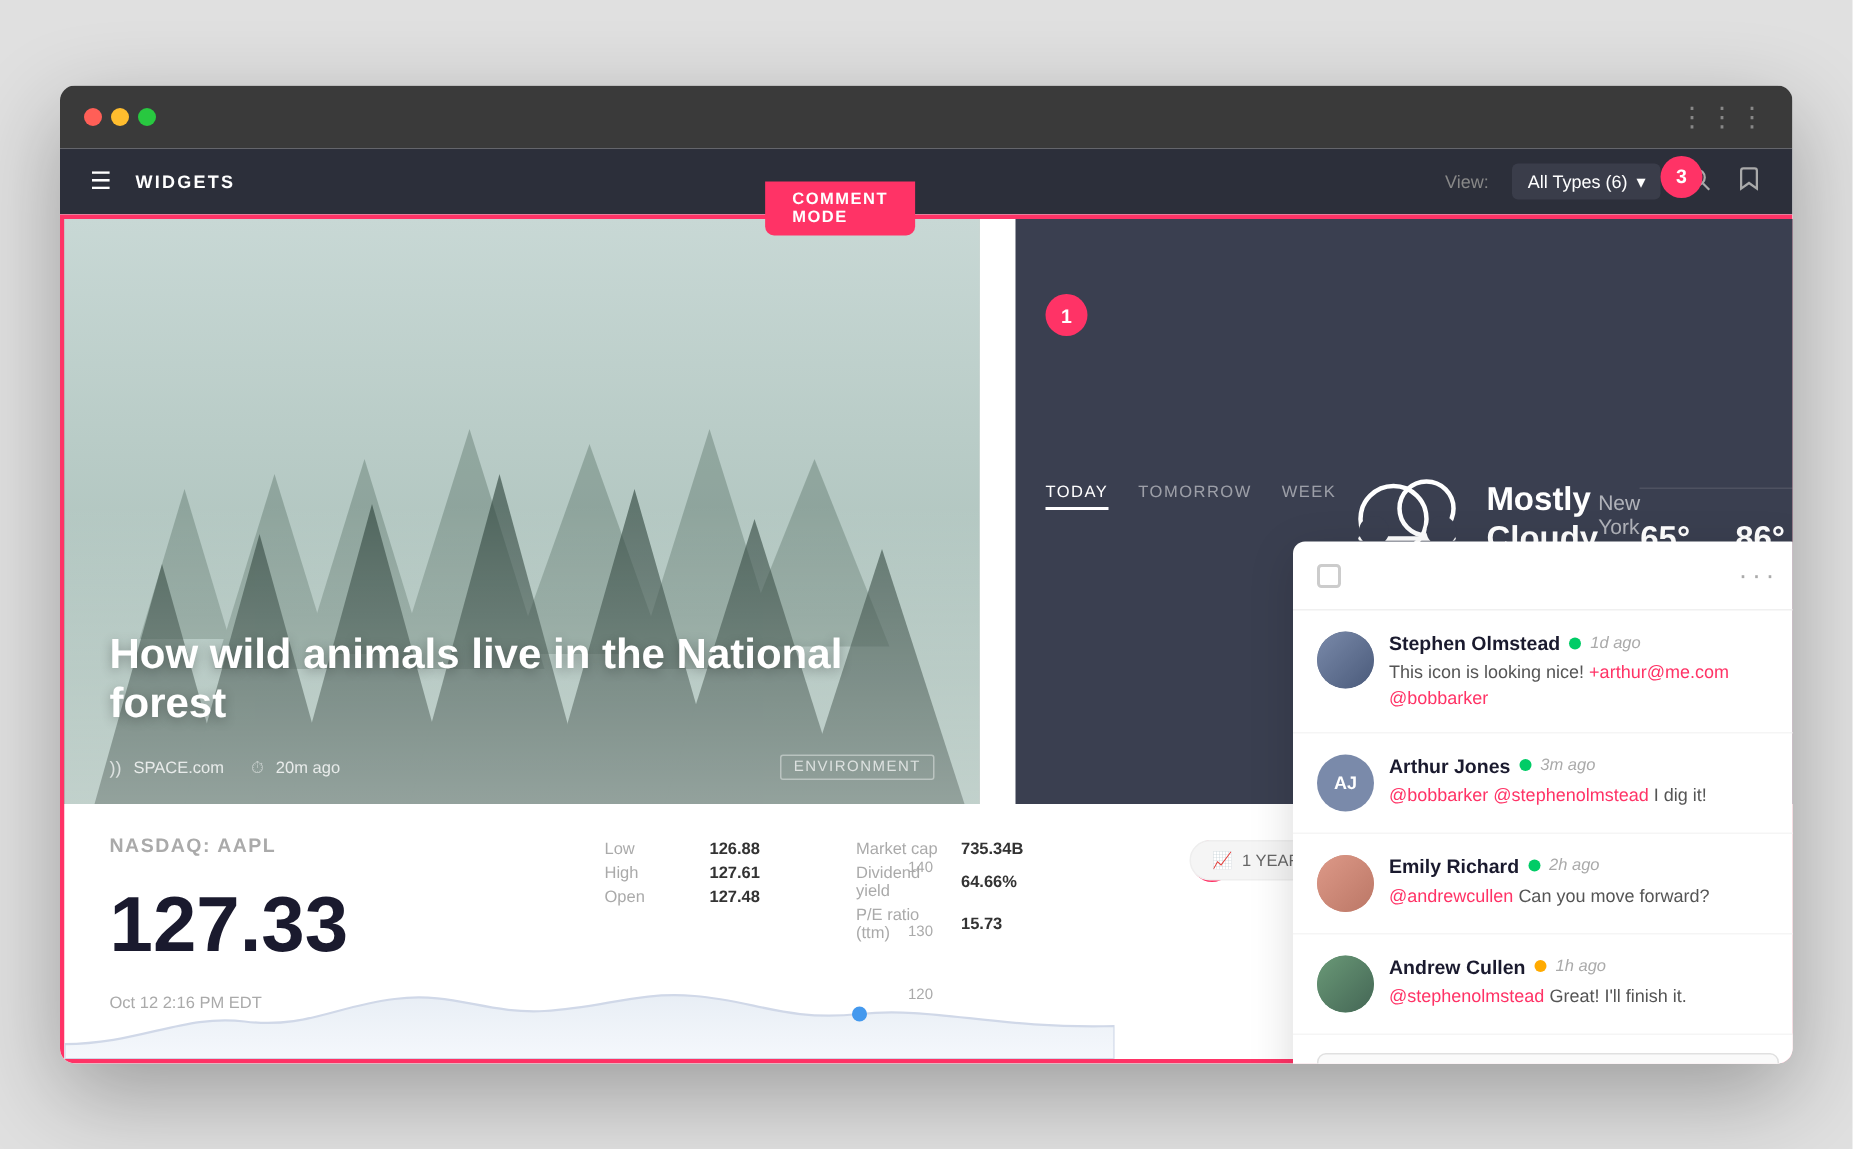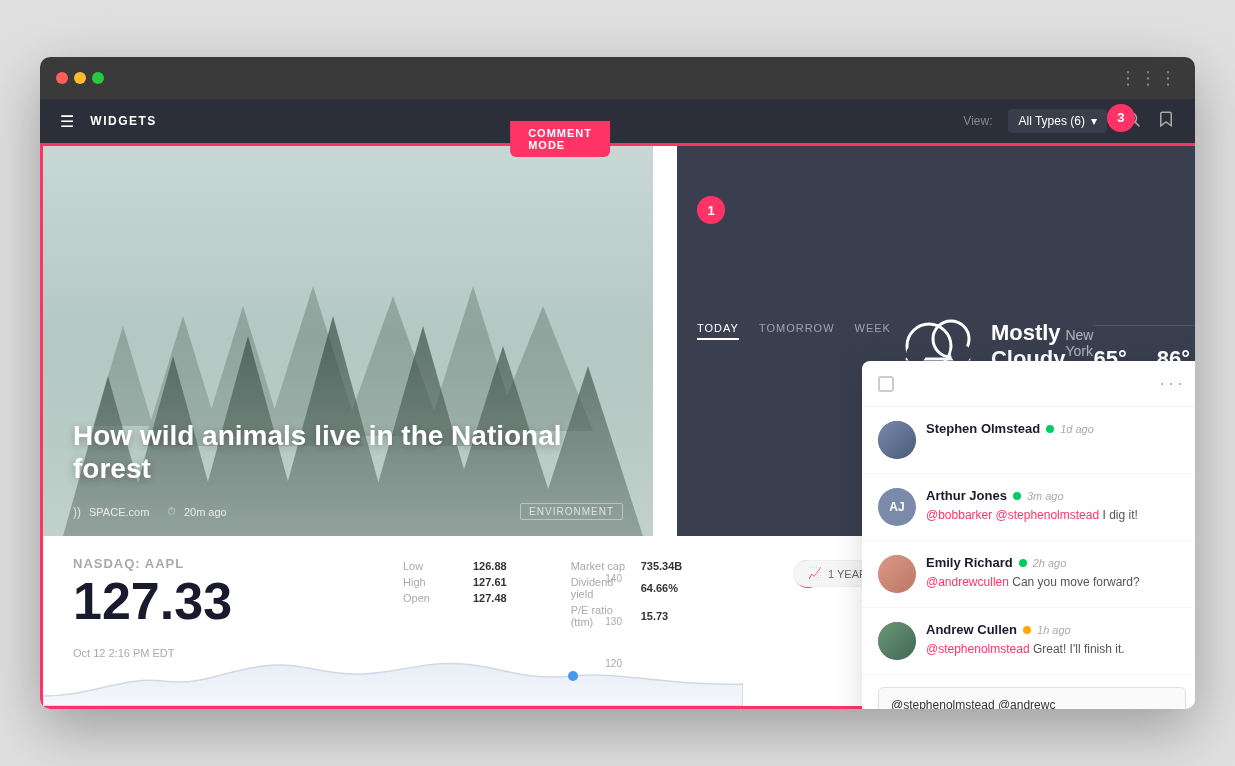--- a/index.html
+++ b/index.html
@@ -317,21 +317,21 @@
       text-transform: uppercase;
       letter-spacing: 0.5px;
       margin-top: 4px;
     }
 
     .stock-ticker {
       color: #aaa;
       font-size: 13px;
       font-weight: 600;
       letter-spacing: 1px;
-      margin-bottom: 0;
+      margin-bottom: 16px;
     }
 
     .stock-price {
       color: #1a1a2e;
       font-size: 52px;
       font-weight: 900;
     }
 
     .stock-datetime {
       color: #aaa;
@@ -794,20 +794,25 @@
           <div class="avatar" style="background:#5a6a8a;">
 
             <div style="width:38px;height:38px;background:linear-gradient(135deg,#7a8aaa,#4a5a7a);border-radius:50%;"></div>
           </div>
           <div class="comment-content">
             <div class="comment-header">
               <span class="comment-author">Stephen Olmstead</span>
               <span class="online-dot online"></span>
               <span class="comment-time">1d ago</span>
             </div>
+            <div class="comment-text">
+              <span>This icon is looking nice!</span>
+              <span class="comment-mention"> +arthur@me.com</span>
+              <span class="comment-mention"> @bobbarker</span>
+            </div>
           </div>
         </div>
 
         <div class="comment-item">
           <div class="avatar" style="background:#7a8aaa;font-size:12px;">AJ</div>
           <div class="comment-content">
             <div class="comment-header">
               <span class="comment-author">Arthur Jones</span>
               <span class="online-dot online"></span>
               <span class="comment-time">3m ago</span>

